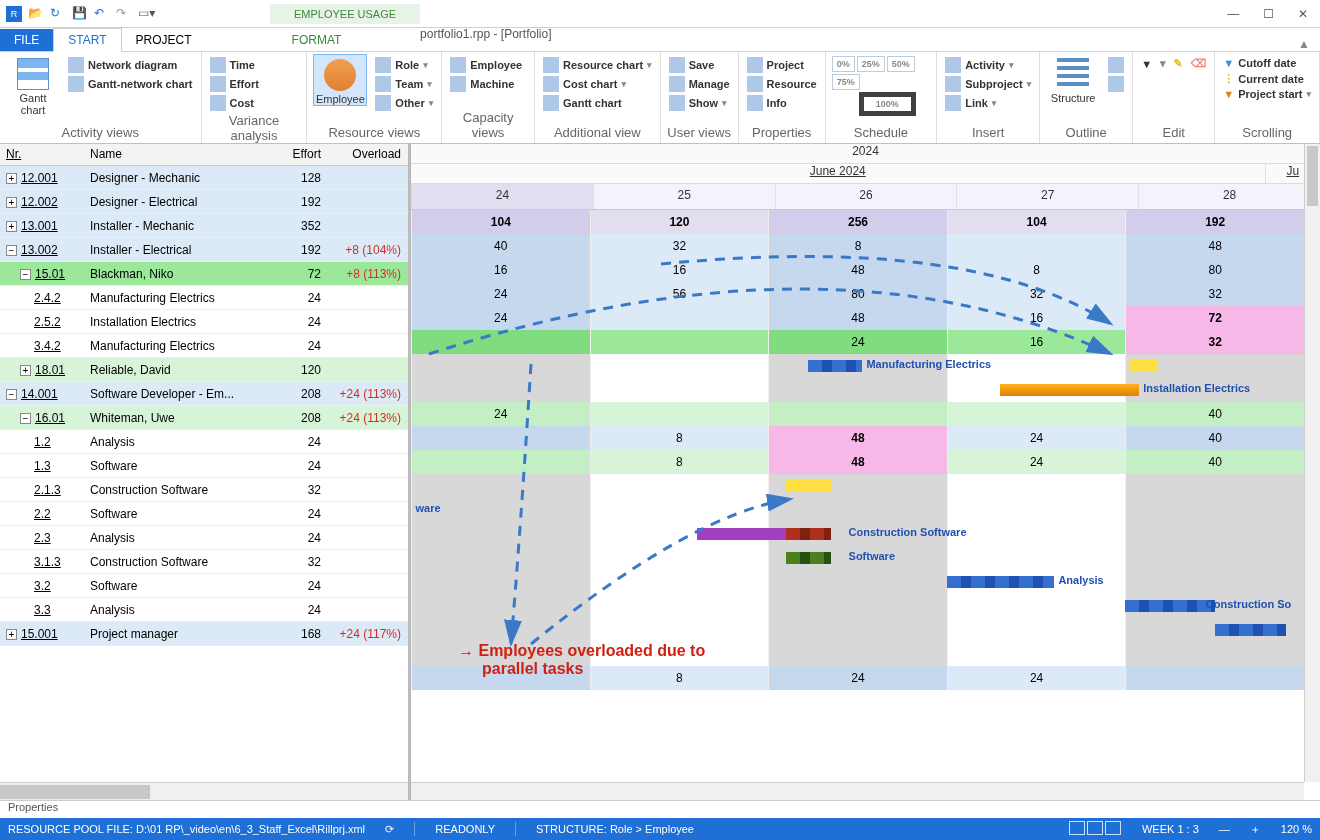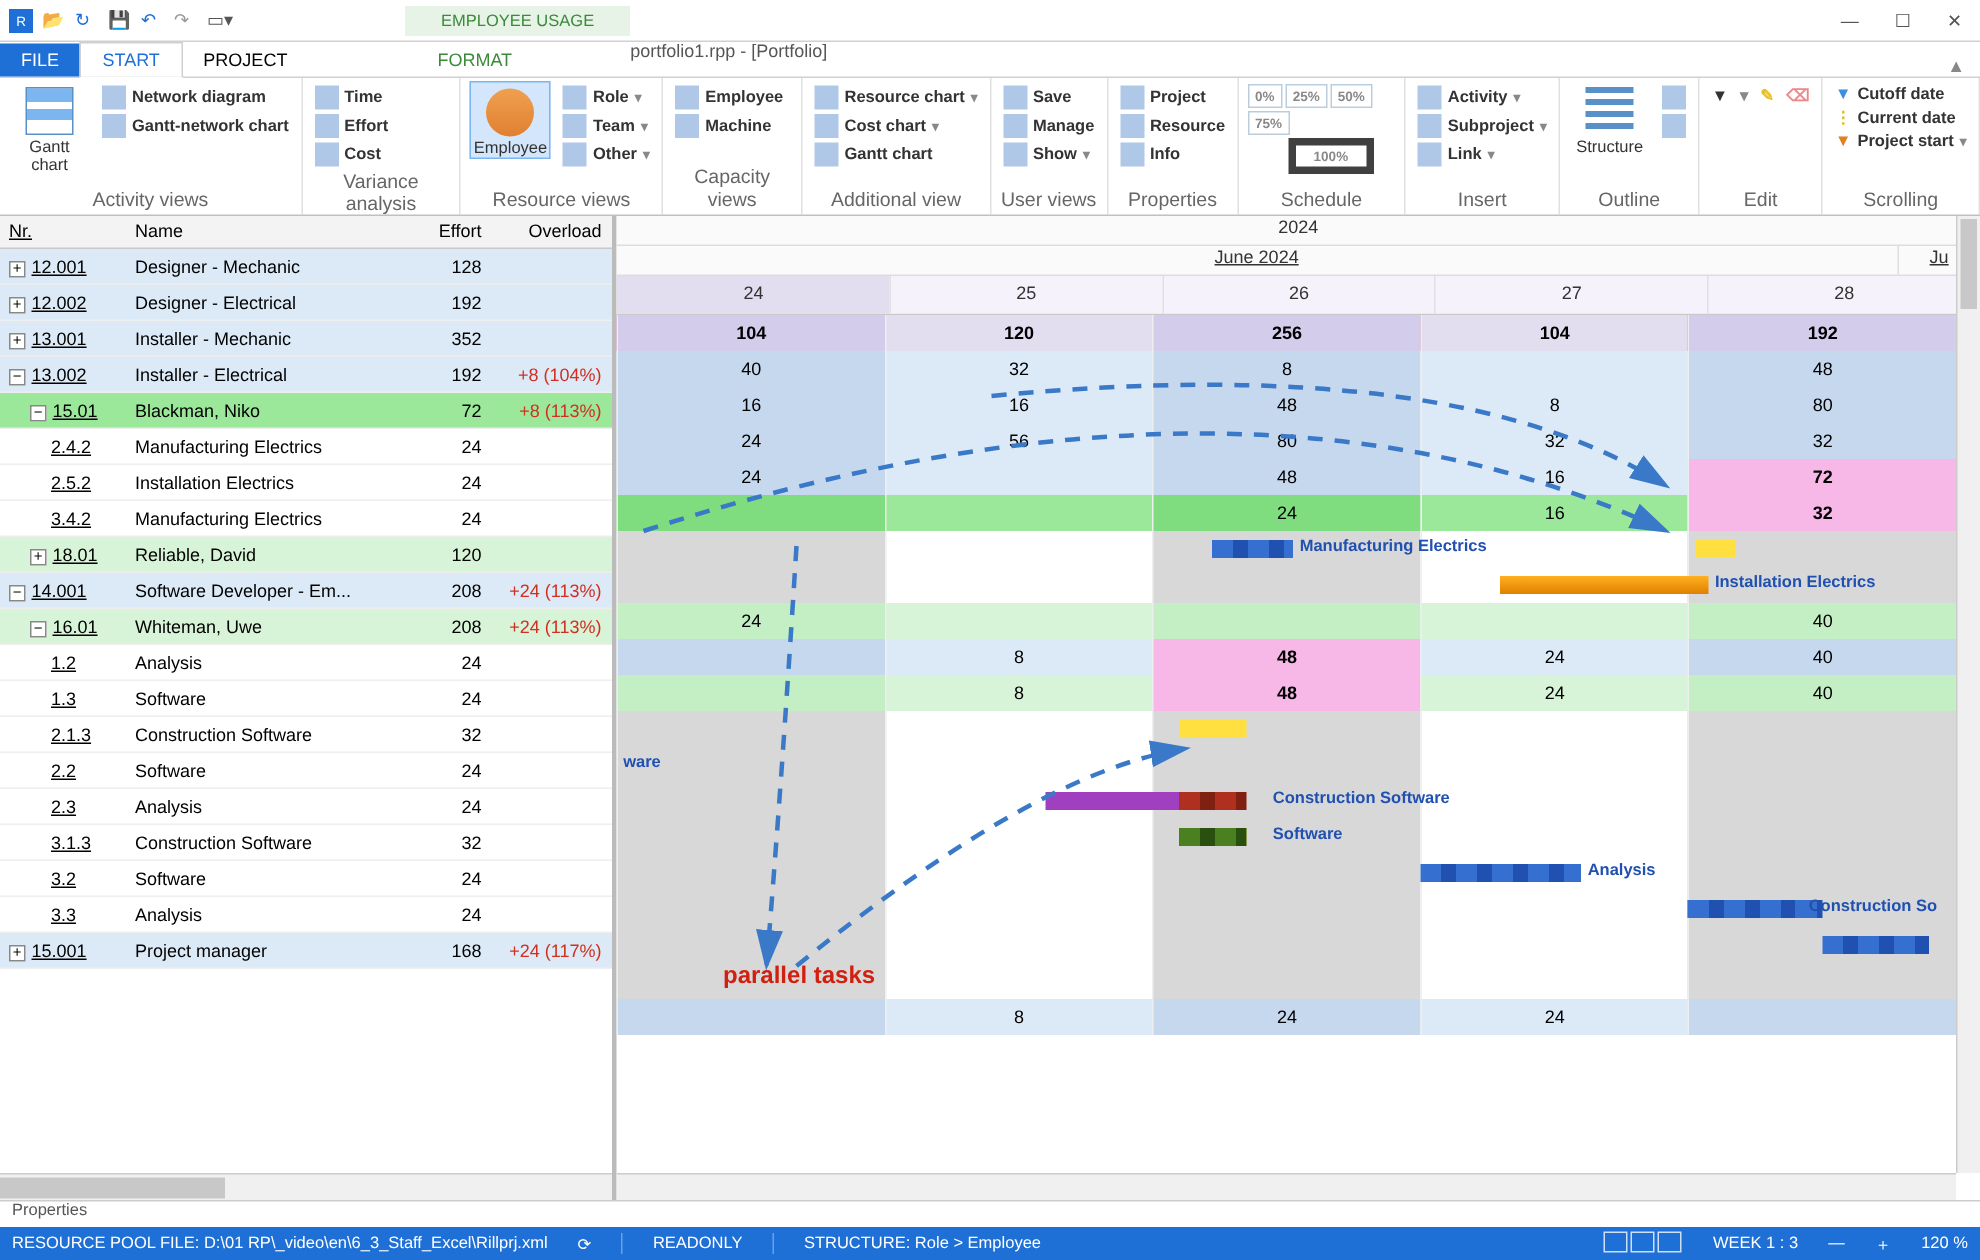--- a/index.html
+++ b/index.html
@@ -671,20 +671,21 @@
           <marker id="ah" markerWidth="10" markerHeight="10" refX="8" refY="3" orient="auto">
             <path d="M0,0 L0,6 L9,3 z" fill="#3a78c8"></path>
           </marker>
         </defs>
       <path d="M 18 210 Q 420 80 700 210" stroke="#3a78c8" stroke-width="3" stroke-dasharray="10 8" fill="none" marker-end="url(#ah)"></path>
       <path d="M 120 220 Q 110 380 100 500" stroke="#3a78c8" stroke-width="3" stroke-dasharray="10 8" fill="none" marker-end="url(#ah)"></path>
       <path d="M 120 500 Q 280 370 380 355" stroke="#3a78c8" stroke-width="3" stroke-dasharray="10 8" fill="none" marker-end="url(#ah)"></path>
       <path d="M 250 120 Q 560 90 700 180" stroke="#3a78c8" stroke-width="3" stroke-dasharray="10 8" fill="none" marker-end="url(#ah)"></path>
     </svg>
     <div class="annot" style="top:498px;left:47px;">
+      <div>→ <span>Employees overloaded due to</span></div>
       <div style="padding-left:24px;">parallel tasks</div>
     </div>
   </div>
 </div>
 
 <div class="props">Properties</div>
 
 <div class="status">
   <span>RESOURCE POOL FILE: D:\01 RP\_video\en\6_3_Staff_Excel\Rillprj.xml</span>
   <span>⟳</span>

